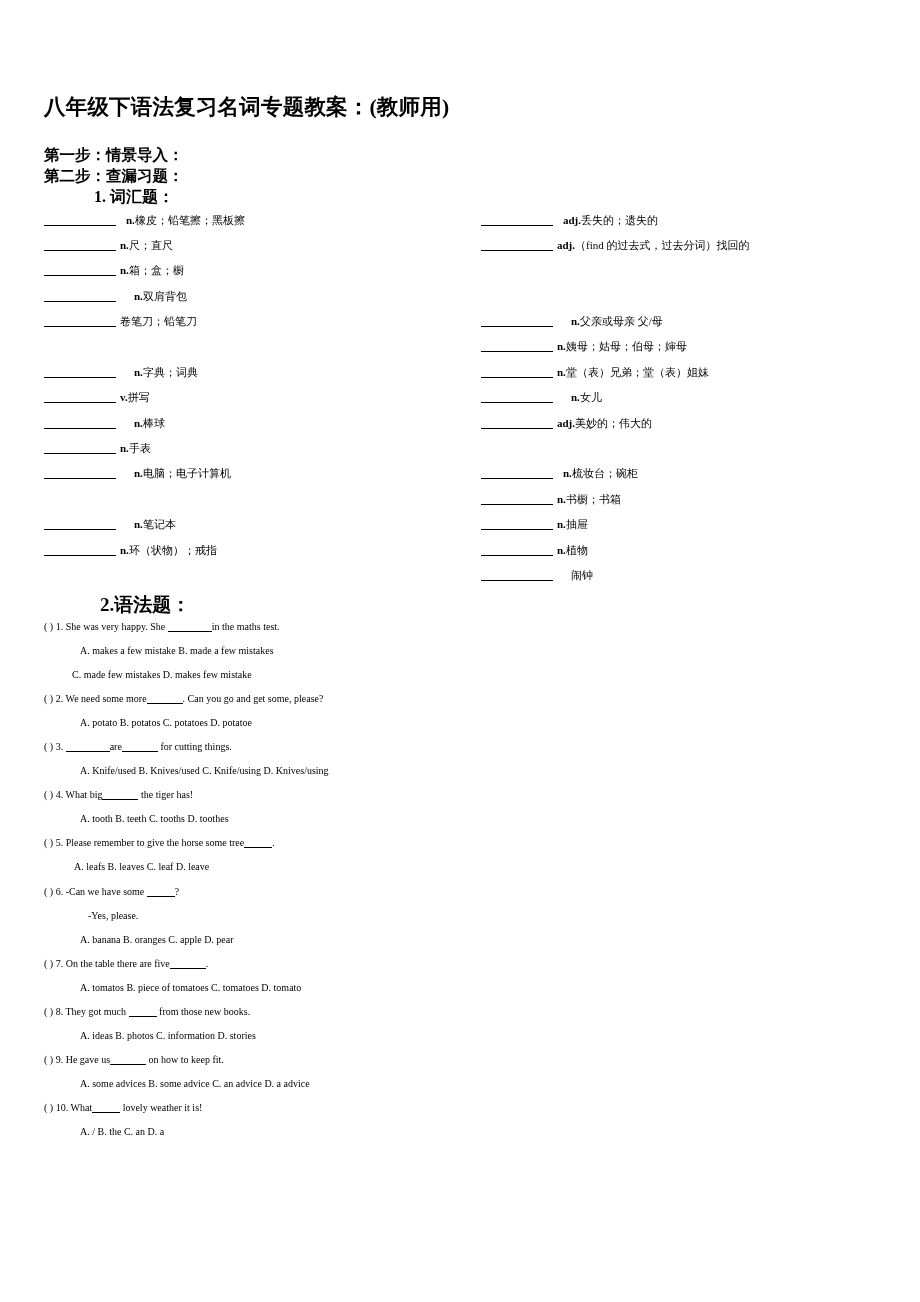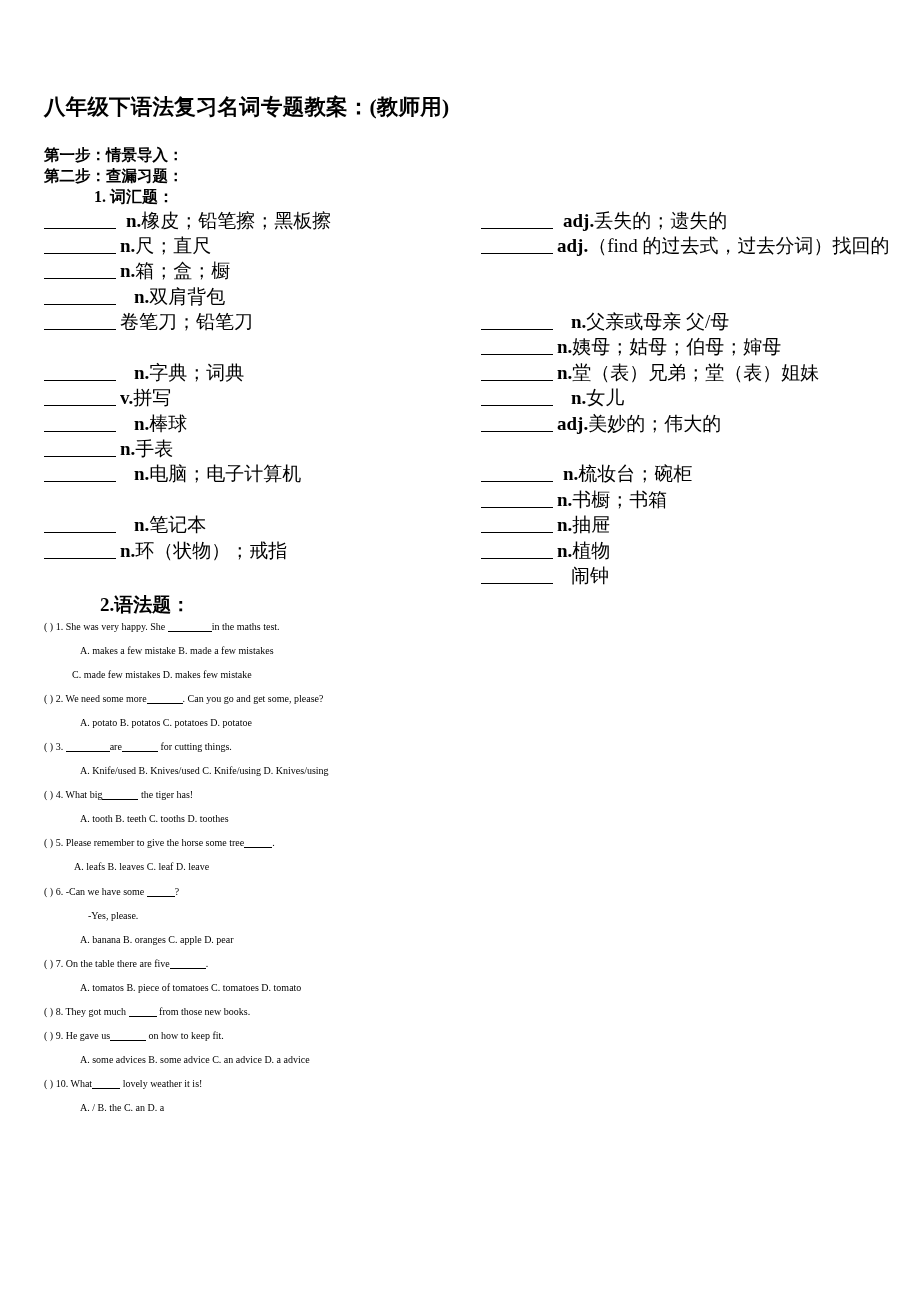--- a/index.html
+++ b/index.html
@@ -64,21 +64,21 @@
     position: absolute;
     top: 0;
   }
   .vcol-left  { left: 0px;   width: 430px; }
   .vcol-right { left: 437px; width: 445px; }
 
   .vrow {
     height: 25.4px;
     line-height: 25.4px;
     white-space: nowrap;
-    font-size: 19px;
+    font-size: 11px;
     font-family: "Liberation Serif", "DejaVu Serif", serif;
   }
   .vrow.spacer { visibility: hidden; }
 
   .blank {
     display: inline-block;
     border-bottom: 1.6px solid #000;
     height: 15px;
     vertical-align: -2px;
   }
@@ -211,20 +211,21 @@
       <div class="q q-stem"><span class="paren">(    ) </span><span>4. What big</span><span class="ul ul-4"></span><span> the tiger has!</span></div>
       <div class="q q-opt">A. tooth B. teeth C. tooths D. toothes</div>
       <div class="q q-stem"><span class="paren">(    ) </span><span>5. Please remember to give the horse some tree</span><span class="ul ul-3"></span><span>.</span></div>
       <div class="q q-opt-c">A. leafs B. leaves C. leaf D. leave</div>
       <div class="q q-stem"><span class="paren">(    ) </span><span>6. -Can we have some </span><span class="ul ul-3"></span><span>?</span></div>
       <div class="q q-sub">-Yes, please.</div>
       <div class="q q-opt">A. banana B. oranges C. apple    D. pear</div>
       <div class="q q-stem"><span class="paren">(    ) </span><span>7. On the table there are five</span><span class="ul ul-4"></span><span>.</span></div>
       <div class="q q-opt">A. tomatos    B. piece of tomatoes    C. tomatoes    D. tomato</div>
       <div class="q q-stem"><span class="paren">(    ) </span><span>8. They got much </span><span class="ul ul-3"></span><span> from those new books.</span></div>
+      <div class="q q-opt">A. ideas B. photos C. information D. stories</div>
       <div class="q q-stem"><span class="paren">(    ) </span><span>9. He gave us</span><span class="ul ul-4"></span><span> on how to keep fit.</span></div>
       <div class="q q-opt">A. some advices B. some advice C. an advice D. a advice</div>
       <div class="q q-stem"><span class="paren">(    ) </span><span>10. What</span><span class="ul ul-3"></span><span> lovely weather it is!</span></div>
       <div class="q q-opt">A. /    B. the    C. an    D. a</div>
     </div>
 
   <div class="step-line step3">第三步：知识补缺：</div>
 
   <div class="vocab-final">
     <span>词汇：</span>

